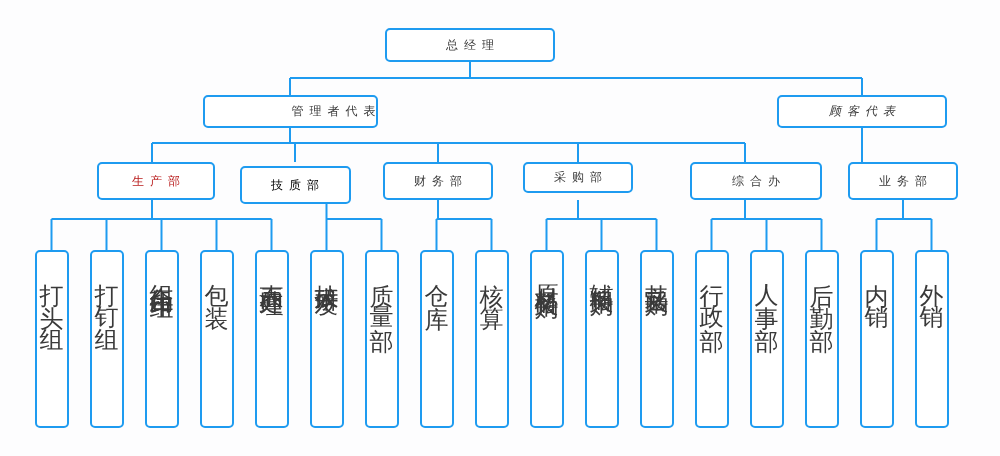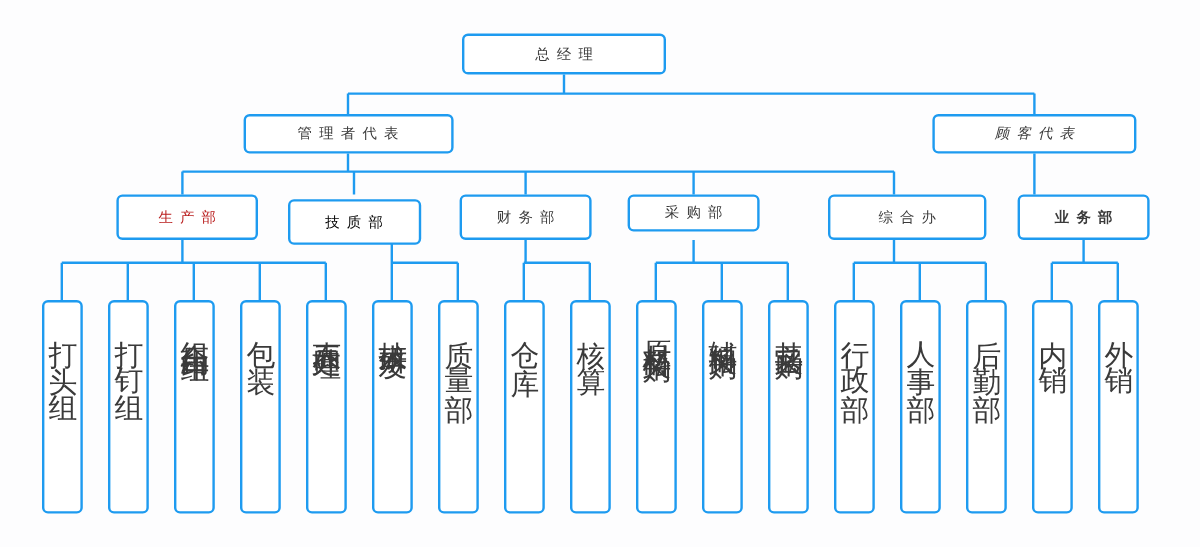--- a/index.html
+++ b/index.html
@@ -29,42 +29,42 @@
 <body>
 
 <div class="canvas">
   <svg class="connectors" width="1000" height="456" viewBox="0 0 1000 456">
       <path d="M 470 62 L 470 78 M 290 78 L 862 78 M 290 78 L 290 95 M 862 78 L 862 95 M 290 128 L 290 143 M 152 143 L 745 143 M 152 143 L 152 162 M 295 143 L 295 162 M 438 143 L 438 162 M 578 143 L 578 162 M 745 143 L 745 162 M 862 128 L 862 162 M 152 200 L 152 219 M 51.5 219 L 271.5 219 M 51.5 219 L 51.5 250 M 106.5 219 L 106.5 250 M 161.5 219 L 161.5 250 M 216.5 219 L 216.5 250 M 271.5 219 L 271.5 250 M 326.5 200 L 326.5 219 M 326.5 219 L 381.5 219 M 326.5 219 L 326.5 250 M 381.5 219 L 381.5 250 M 438 200 L 438 219 M 436.5 219 L 491.5 219 M 436.5 219 L 436.5 250 M 491.5 219 L 491.5 250 M 578 200 L 578 219 M 546.5 219 L 656.5 219 M 546.5 219 L 546.5 250 M 601.5 219 L 601.5 250 M 656.5 219 L 656.5 250 M 745 200 L 745 219 M 711.5 219 L 821.5 219 M 711.5 219 L 711.5 250 M 766.5 219 L 766.5 250 M 821.5 219 L 821.5 250 M 903 200 L 903 219 M 876.5 219 L 931.5 219 M 876.5 219 L 876.5 250 M 931.5 219 L 931.5 250" fill="none" stroke="#1e9bf0" stroke-width="2"></path>
     </svg>
   <div id="nodes-layer">
       <div class="node h" style="left: 385px; top: 28px; width: 170px; height: 34px; border-color: rgb(30, 155, 240); color: rgb(58, 58, 58);">
         <span class="lbl ">总经理</span>
       </div>
-      <div class="node h" style="left: 202.5px; top: 95px; width: 175px; height: 33px; border-color: rgb(30, 155, 240); color: rgb(58, 58, 58);">
+      <div class="node h" style="left: 202.5px; top: 95px; width: 175px; height: 33px; border-color: rgb(30, 155, 240); color: rgb(58, 58, 58); justify-content: flex-end;">
         <span class="lbl ">管理者代表</span>
       </div>
       <div class="node h" style="left: 777px; top: 95px; width: 170px; height: 33px; border-color: rgb(30, 155, 240); color: rgb(58, 58, 58); font-style: italic;">
         <span class="lbl ">顾客代表</span>
       </div>
       <div class="node h" style="left: 97px; top: 162px; width: 118px; height: 38px; border-color: rgb(30, 155, 240); color: #b91c1c;">
         <span class="lbl ">生产部</span>
       </div>
       <div class="node h" style="left: 239.5px; top: 166px; width: 111px; height: 38px; border-color: rgb(30, 155, 240); color: #000000; align-items: center;">
         <span class="lbl ">技质部</span>
       </div>
       <div class="node h" style="left: 383px; top: 162px; width: 110px; height: 38px; border-color: rgb(30, 155, 240); color: rgb(58, 58, 58);">
         <span class="lbl ">财务部</span>
       </div>
       <div class="node h" style="left: 523px; top: 162px; width: 110px; height: 31px; border-color: rgb(30, 155, 240); color: rgb(58, 58, 58);">
         <span class="lbl ">采购部</span>
       </div>
       <div class="node h" style="left: 690px; top: 162px; width: 132px; height: 38px; border-color: rgb(30, 155, 240); color: rgb(58, 58, 58);">
         <span class="lbl ">综合办</span>
       </div>
-      <div class="node h" style="left: 848px; top: 162px; width: 110px; height: 38px; border-color: rgb(30, 155, 240); color: rgb(58, 58, 58); font-weight: bold;">
+      <div class="node h" style="left: 848px; top: 162px; width: 110px; height: 38px; border-color: rgb(30, 155, 240); color: rgb(58, 58, 58);">
         <span class="lbl ">业务部</span>
       </div>
       <div class="node v" style="left: 34.5px; top: 250px; width: 34px; height: 178px; border-color: rgb(30, 155, 240); color: rgb(58, 58, 58);">
         <span class="lbl sparse">打头组</span>
       </div>
       <div class="node v" style="left: 89.5px; top: 250px; width: 34px; height: 178px; border-color: rgb(30, 155, 240); color: rgb(58, 58, 58);">
         <span class="lbl sparse">打钉组</span>
       </div>
       <div class="node v" style="left: 144.5px; top: 250px; width: 34px; height: 178px; border-color: rgb(30, 155, 240); color: rgb(58, 58, 58);">
         <span class="lbl dense">组合压印组</span>

